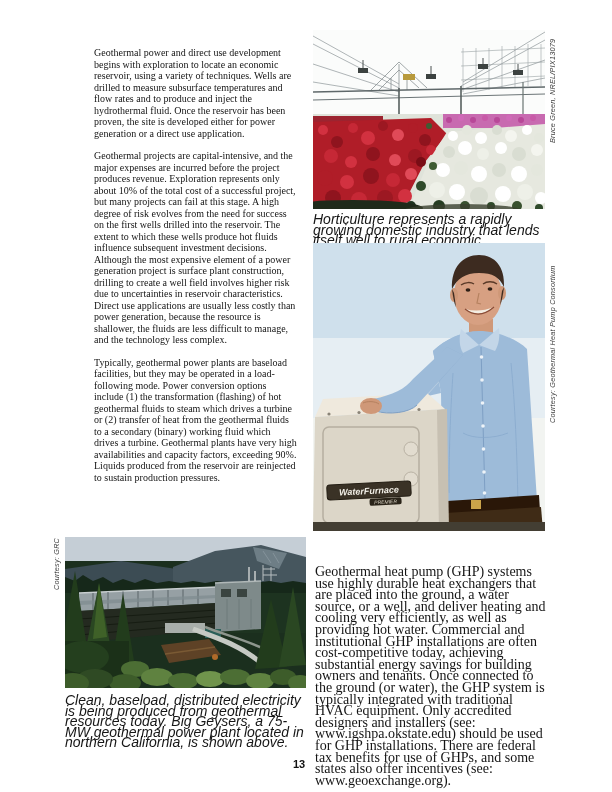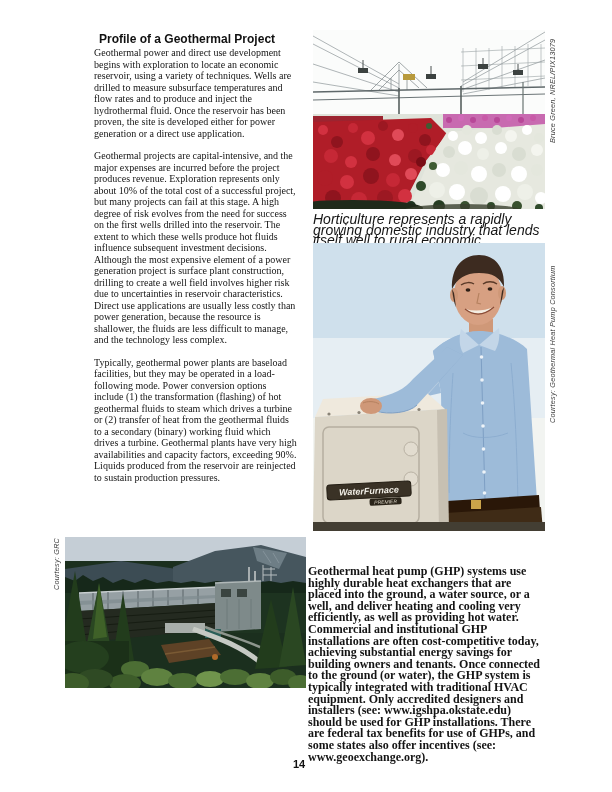--- a/index.html
+++ b/index.html
@@ -11,22 +11,22 @@
     position:absolute; left:99px; top:32px; width:220px;
     font-family:"Liberation Sans", sans-serif; font-weight:bold; font-size:12px;
     color:#111111;
   }
   .bodycol {
     position:absolute; left:94px; top:47px; width:211px;
     font-size:10px; line-height:11.5px; text-align:left;
   }
   .bodycol p { margin:0 8px 11px 0; }
   .ghpcol {
-    position:absolute; left:308px; top:566px; width:233px;
-    font-size:12px; line-height:11.6px;font-weight:bold;
+    position:absolute; left:315px; top:566px; width:233px;
+    font-size:14px; line-height:11.6px;
   }
   .photo { position:absolute; display:block; }
   .caption {
     position:absolute; font-family:"Liberation Sans", sans-serif;
     font-style:italic; font-size:14px; line-height:10.6px; color:#161616;
   }
   .credit {
     position:absolute; transform-origin:0 0; transform:rotate(-90deg);
     white-space:nowrap; font-family:"Liberation Sans", sans-serif;
     font-style:italic; font-size:7.3px; color:#3d3d3d; letter-spacing:0.2px;
@@ -35,21 +35,20 @@
     position:absolute; left:0; right:14px; top:758px; text-align:center;
     font-family:"Liberation Sans", sans-serif; font-weight:bold; font-size:11px;
     color:#111111;
   }
 </style>
 </head>
 <body>
 
 <div class="page">
 
-  <div class="heading">Profile of a Geothermal Project</div>
 
   <div class="bodycol">
     <p>Geothermal power and direct use development begins with exploration to locate an economic reservoir, using a variety of techniques. Wells are drilled to measure subsurface temperatures and flow rates and to produce and inject the hydrothermal fluid. Once the reservoir has been proven, the site is developed either for power generation or a direct use application.</p>
     <p>Geothermal projects are capital-intensive, and the major expenses are incurred before the project produces revenue. Exploration represents only about 10% of the total cost of a successful project, but many projects can fail at this stage. A high degree of risk evolves from the need for success on the first wells drilled into the reservoir. The extent to which these wells produce hot fluids influence subsequent investment decisions. Although the most expensive element of a power generation project is surface plant construction, drilling to create a well field involves higher risk due to uncertainties in reservoir characteristics. Direct use applications are usually less costly than power generation, because the resource is shallower, the fluids are less difficult to manage, and the technology less complex.</p>
     <p>Typically, geothermal power plants are baseload facilities, but they may be operated in a load-following mode. Power conversion options include (1) the transformation (flashing) of hot geothermal fluids to steam which drives a turbine or (2) transfer of heat from the geothermal fluids to a secondary (binary) working fluid which drives a turbine. Geothermal plants have very high availabilities and capacity factors, exceeding 90%. Liquids produced from the reservoir are reinjected to sustain production pressures.</p>
   </div>
 
   <svg class="photo" style="left:313px; top:30px;" width="232" height="179" viewBox="0 0 232 179">
     <rect width="232" height="179" fill="#f4f6f4"></rect>
     <rect width="232" height="96" fill="#fbfcfb"></rect>
@@ -352,16 +351,17 @@
       <ellipse cx="170" cy="140" rx="15" ry="8" fill="#4c6e34"></ellipse>
       <ellipse cx="60" cy="146" rx="16" ry="9" fill="#3d5c2a"></ellipse>
       <ellipse cx="195" cy="144" rx="14" ry="8" fill="#5f8240"></ellipse>
       <ellipse cx="218" cy="140" rx="13" ry="8" fill="#3d5c2a"></ellipse>
       <ellipse cx="235" cy="146" rx="12" ry="8" fill="#4c6e34"></ellipse>
       <ellipse cx="30" cy="142" rx="18" ry="10" fill="#2f4a24"></ellipse>
       <ellipse cx="8" cy="146" rx="16" ry="10" fill="#3d5c2a"></ellipse>
     </g>
   </svg>
   <div class="credit" style="left:52px; top:590px;">Courtesy: GRC</div>
-
-  <div class="pagenum">14</div>
+  <div class="caption" style="left:65px; top:695px; width:243px;">Clean, baseload, distributed electricity is being produced from geothermal resources today. Big Geysers, a 75-MW geothermal power plant located in northern California, is shown above.</div>
+
+  <div class="pagenum">13</div>
 
 </div>
 
 </body></html>

